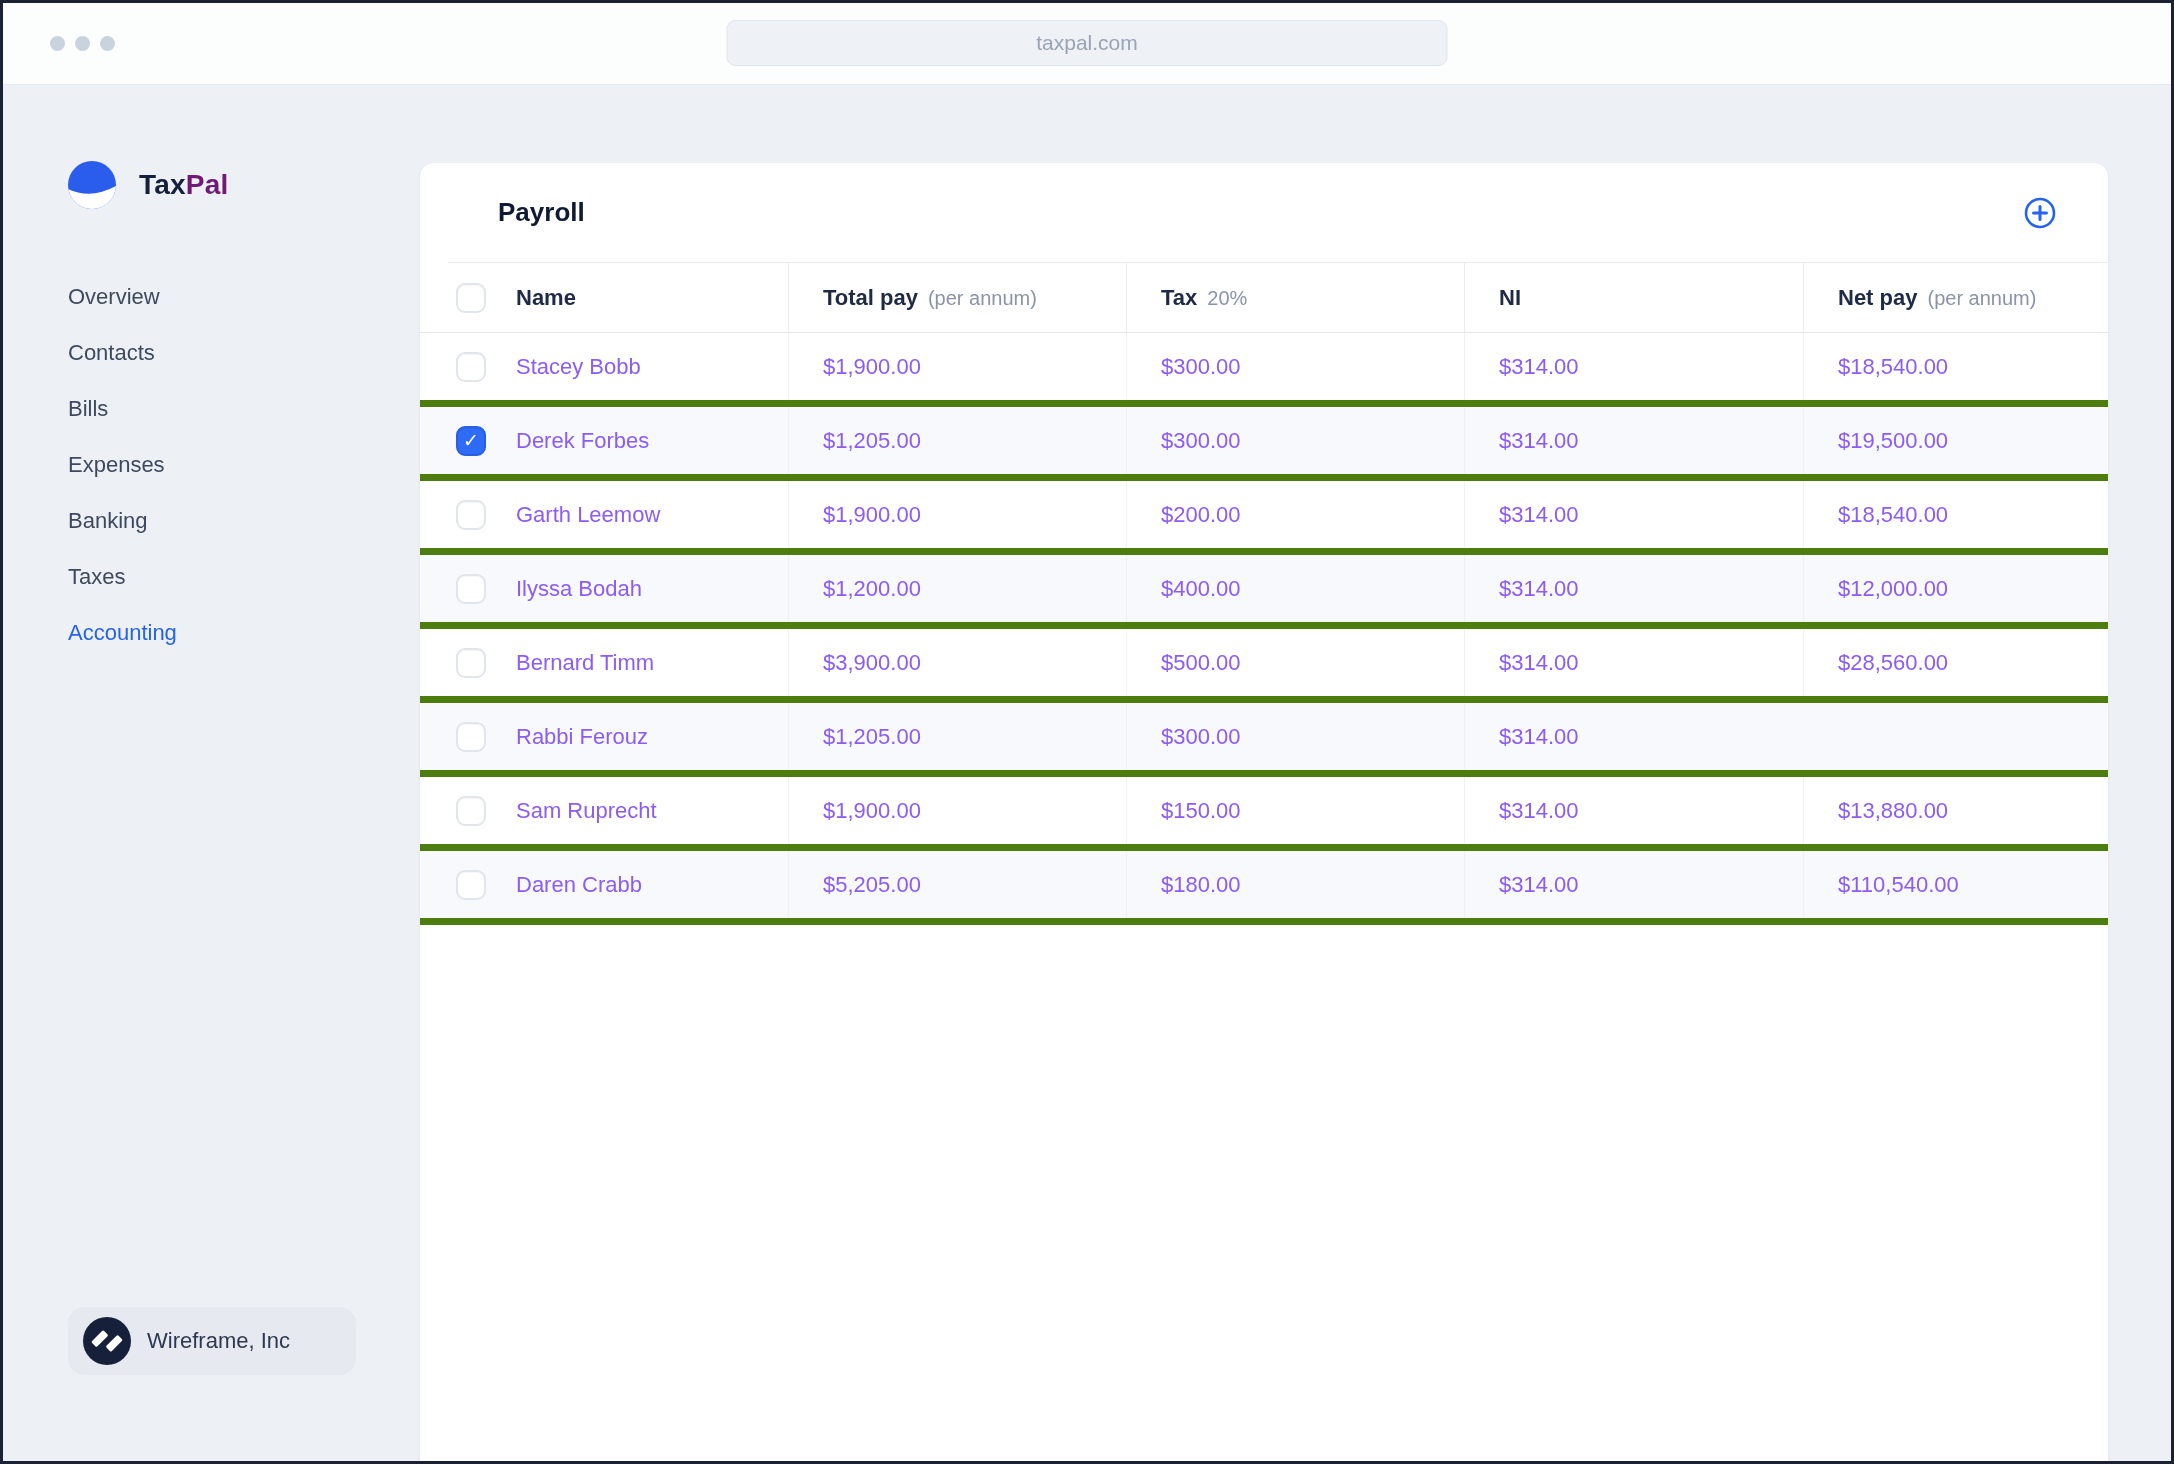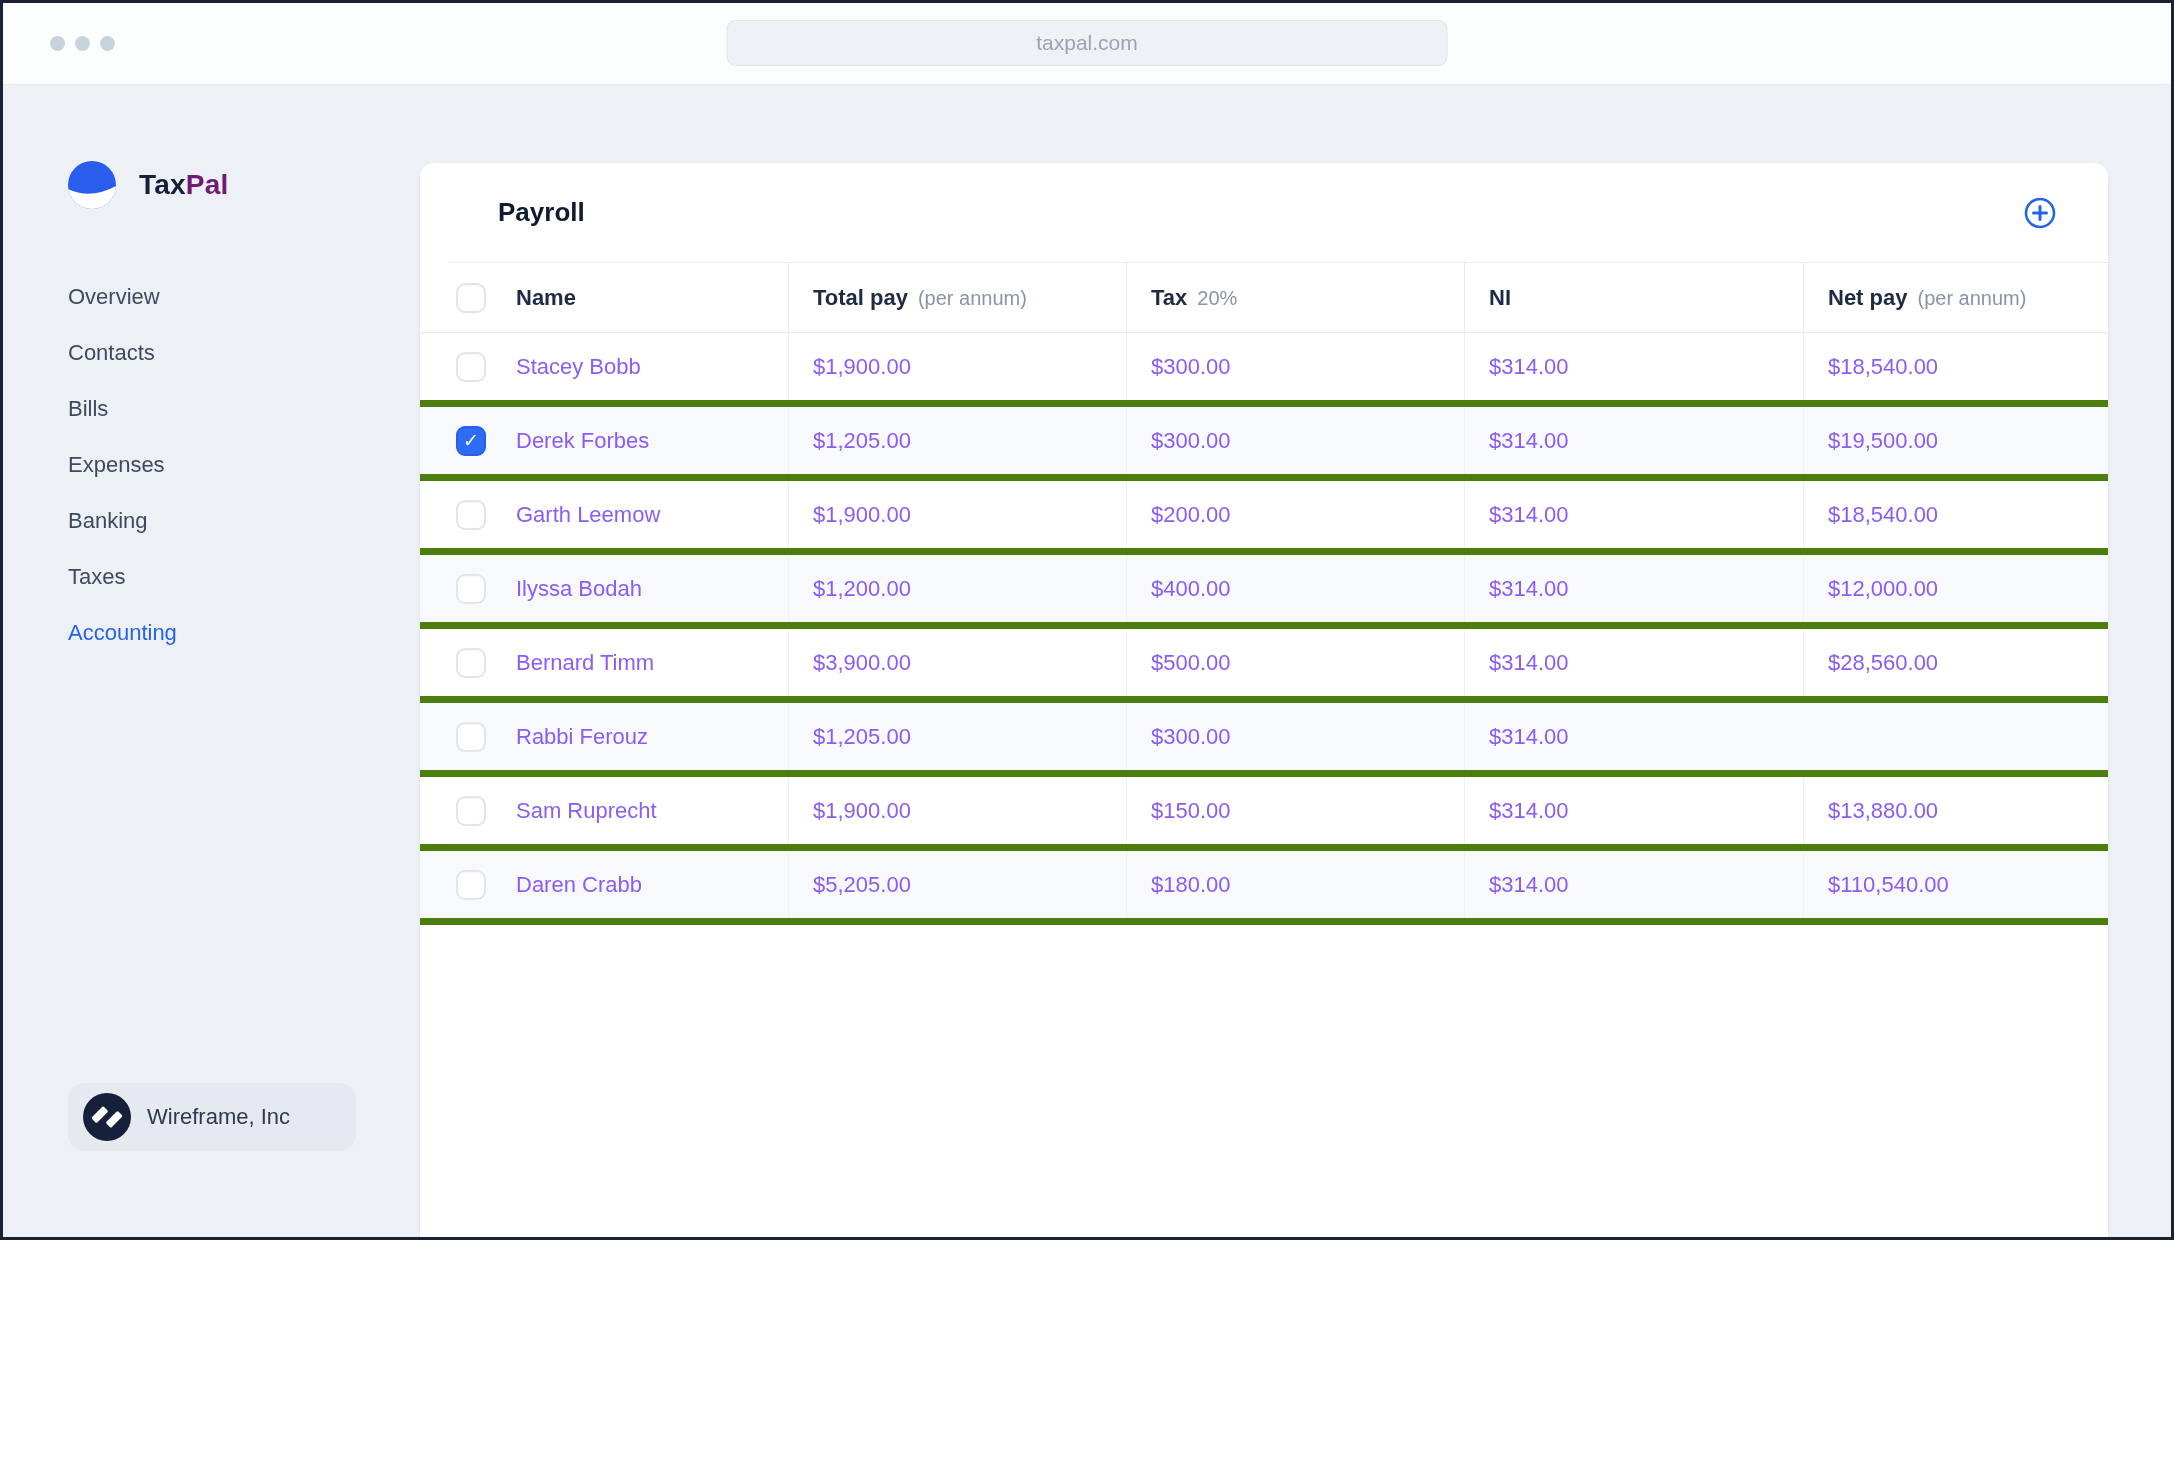--- a/index.html
+++ b/index.html
@@ -1,18 +1,18 @@
 <!DOCTYPE html>
 <html><head>
 <meta charset="utf-8">
 <style>
   * { margin:0; padding:0; box-sizing:border-box; }
   html,body { width:2174px; height:1464px; overflow:hidden;
     font-family:"Liberation Sans","DejaVu Sans",sans-serif; }
-  #frame { width:2174px; height:1240px; border:3px solid #1a2233; background:#edf1f6;
+  #frame { width:2174px; height:1464px; border:3px solid #1a2233; background:#edf1f6;
     display:flex; flex-direction:column; }
 
   
   .topbar { height:82px; flex:0 0 82px; background:#fcfdfd; border-bottom:1px solid #e7ebf0;
     position:relative; }
   .dots { position:absolute; left:47px; top:33px; display:flex; gap:10px; }
   .dot { width:15px; height:15px; border-radius:50%; background:#c9d3de; }
   .urlbar { position:absolute; left:50%; top:17px; transform:translateX(-50%);
     width:721px; height:46px; background:#eef1f5; border:1px solid #e0e5ec; border-radius:9px;
     display:flex; align-items:center; justify-content:center;
@@ -41,21 +41,21 @@
   .content { flex:1; padding:78px 63px 0 0; min-height:0; }
   .card { background:#ffffff; height:100%; border-radius:14px 14px 0 0;
     box-shadow:0 1px 3px rgba(15,23,42,.07); overflow:hidden; }
   .card-header { height:100px; display:flex; align-items:center; justify-content:space-between;
     padding:0 50px; border-bottom:1px solid #e8ecf1;margin-left:28px; }
   .card-title { font-size:26px; font-weight:700; color:#101b33; }
   .add-btn { width:36px; height:36px; border:none; background:transparent; cursor:pointer;
     display:flex; align-items:center; justify-content:center; padding:0; }
 
   .grid-row { display:grid; grid-template-columns:368px 338px 338px 339px 1fr; }
-  .cell { display:flex; align-items:center; padding-left:24px; height:100%; }
+  .cell { display:flex; align-items:center; padding-left:34px; height:100%; }
   .cell.first { padding-left:36px; gap:30px; }
 
   .thead { height:70px; border-bottom:1px solid #e5e9ee; }
   .thead .cell + .cell { border-left:1px solid #e8ebf0; }
   .th-label { font-size:22px; font-weight:700; color:#1f2a44; }
   .th-sub { font-size:20px; color:#8a94a6; margin-left:10px; font-weight:400; }
 
   .trow { height:74px; border-bottom:7px solid #4d7c0f; font-size:22px; color:#8b5cf6; }
   .trow:nth-child(even) { background:#f7f9fc; }
   .trow .cell + .cell { border-left:1px solid #eff2f5; }

